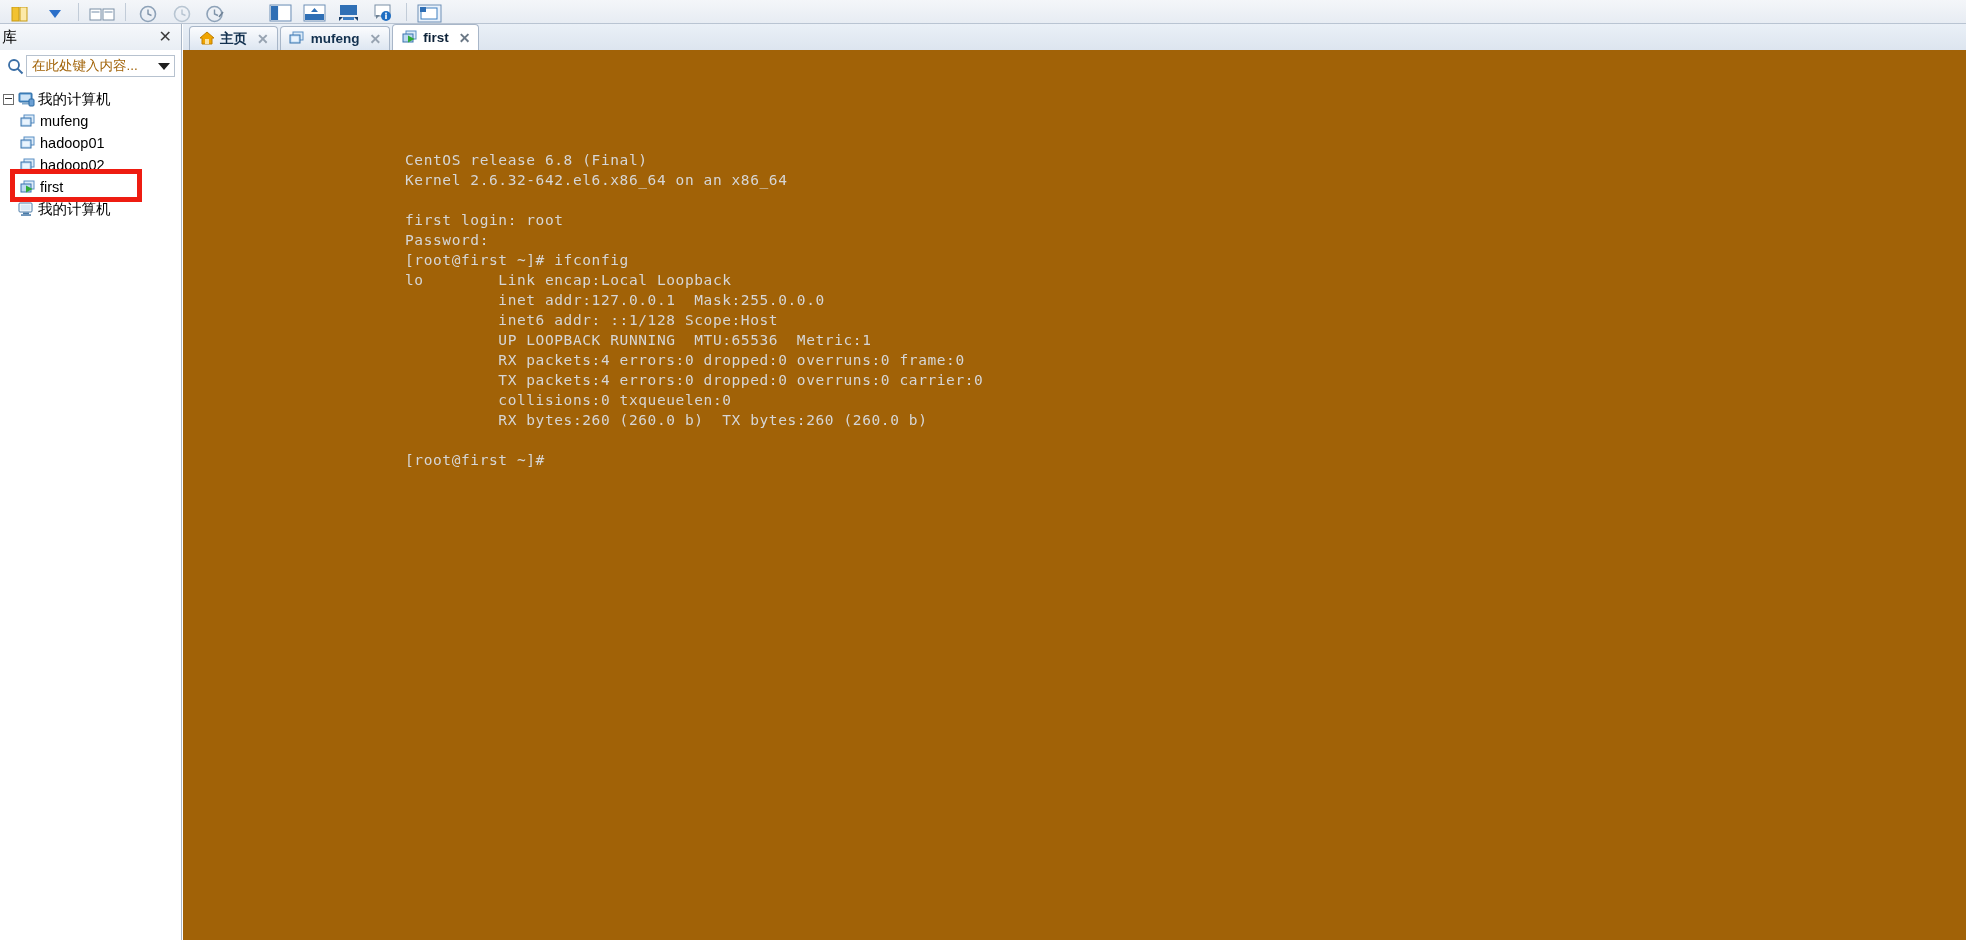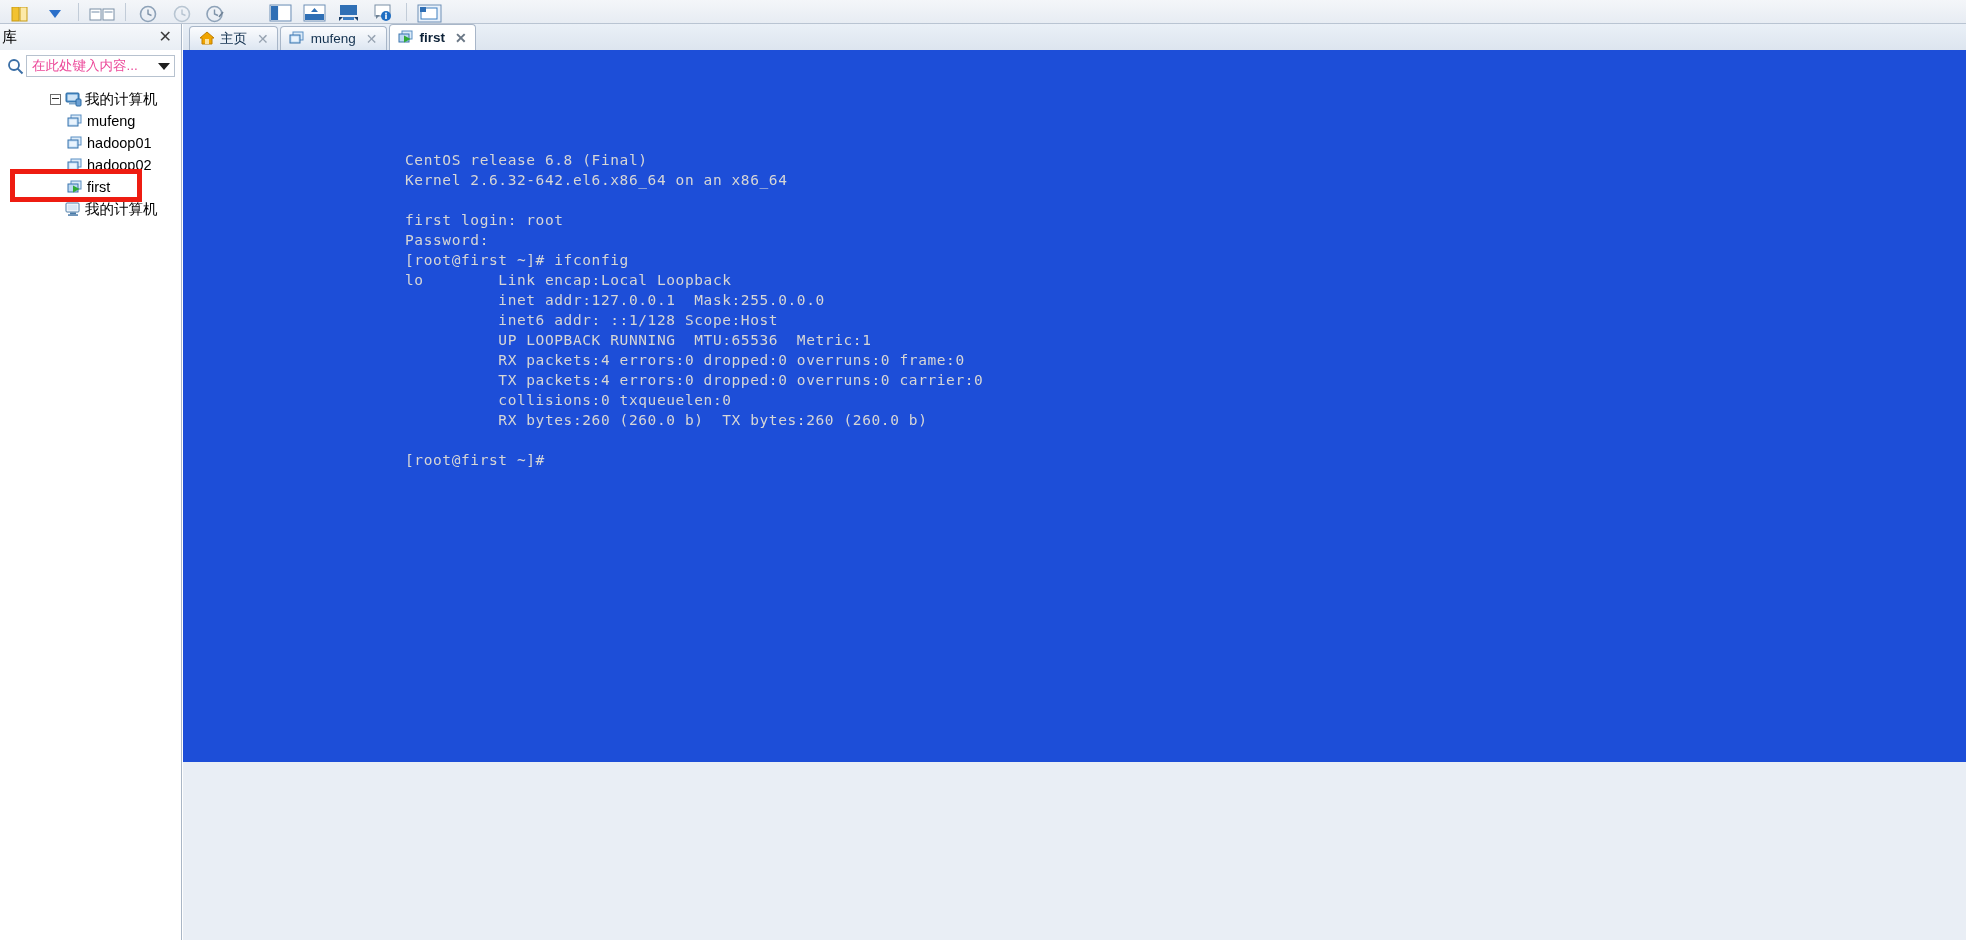--- a/index.html
+++ b/index.html
@@ -103,21 +103,21 @@
     height: 22px;
     border: 1px solid #b7c2cf;
     background: #fff;
     display: flex;
     align-items: center;
     box-sizing: border-box;
   }
   .search-input-text {
     flex: 1 1 auto;
     font-size: 13.5px;
-    color: #ec4899;
+    color: #a16207;
     padding-left: 5px;
     white-space: nowrap;
     overflow: hidden;
   }
   .search-drop {
     width: 20px;
     display: flex;
     align-items: center;
     justify-content: center;
     flex: 0 0 auto;
@@ -126,21 +126,20 @@
     width: 0; height: 0;
     border-left: 6px solid transparent;
     border-right: 6px solid transparent;
     border-top: 7px solid #1f1f1f;
   }
 
   
   .tree {
     margin-top: 10px;
     position: relative;
-    margin-left: 47px;
   }
   .tree-row {
     height: 22px;
     display: flex;
     align-items: center;
     font-size: 14.5px;
     color: #000;
     white-space: nowrap;
   }
   .tw-expander {
@@ -206,20 +205,21 @@
     padding: 0 8px 0 8px;
     margin-right: 2px;
     border: 1px solid #a8b6c8;
     border-bottom: none;
     border-radius: 4px 4px 0 0;
     background: linear-gradient(#fbfcfe,#dde6f1);
     font-size: 13.5px;
     color: #13314f;
     box-sizing: border-box;
     white-space: nowrap;
+    font-weight: bold;
   }
   .tab.active {
     background: #ffffff;
     font-weight: bold;
     color: #0d2238;
     height: 26px;
   }
   .tab-icon {
     width: 17px;
     height: 16px;
@@ -236,22 +236,22 @@
     line-height: 1;
   }
   .tab.active .tab-close { color: #6b7886; }
 
   
   .console {
     position: absolute;
     left: 0;
     top: 26px;
     width: 1783px;
-    height: 712px;
-    background: #1d4ed8;
+    height: 890px;
+    background: #a16207;
     overflow: hidden;
   }
   .console-text {
     position: absolute;
     left: 222px;
     top: 100px;
     color: #d6d6d6;
     font-family: "DejaVu Sans Mono", "Liberation Mono", monospace;
     font-size: 14.5px;
     line-height: 20px;

